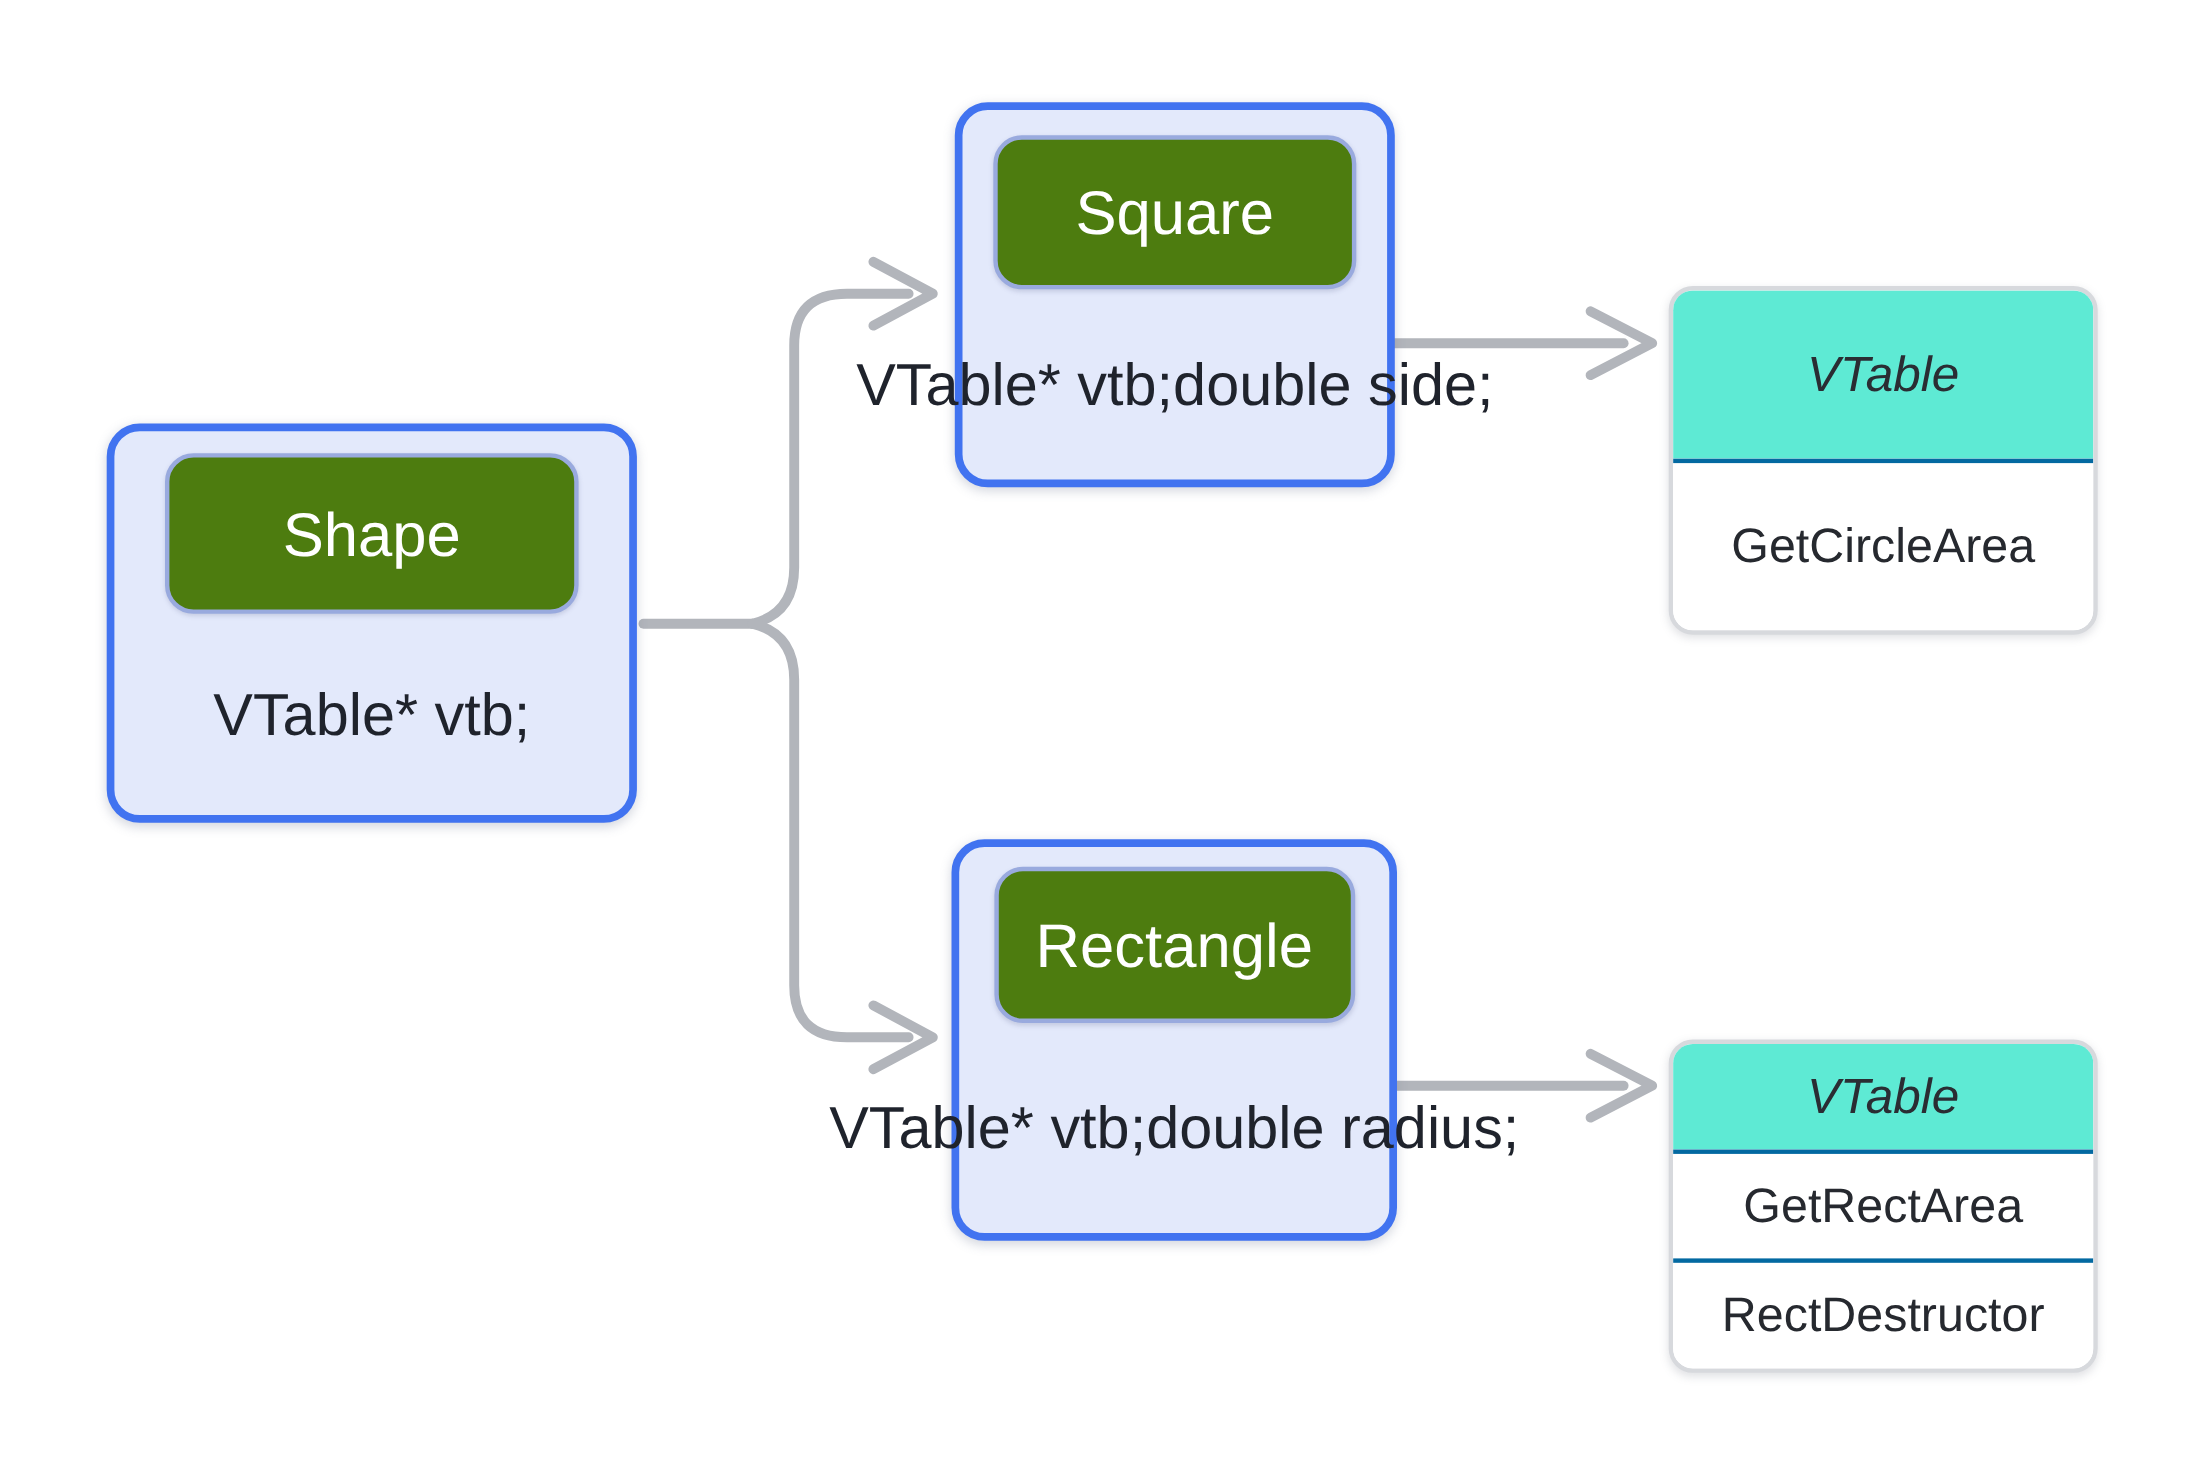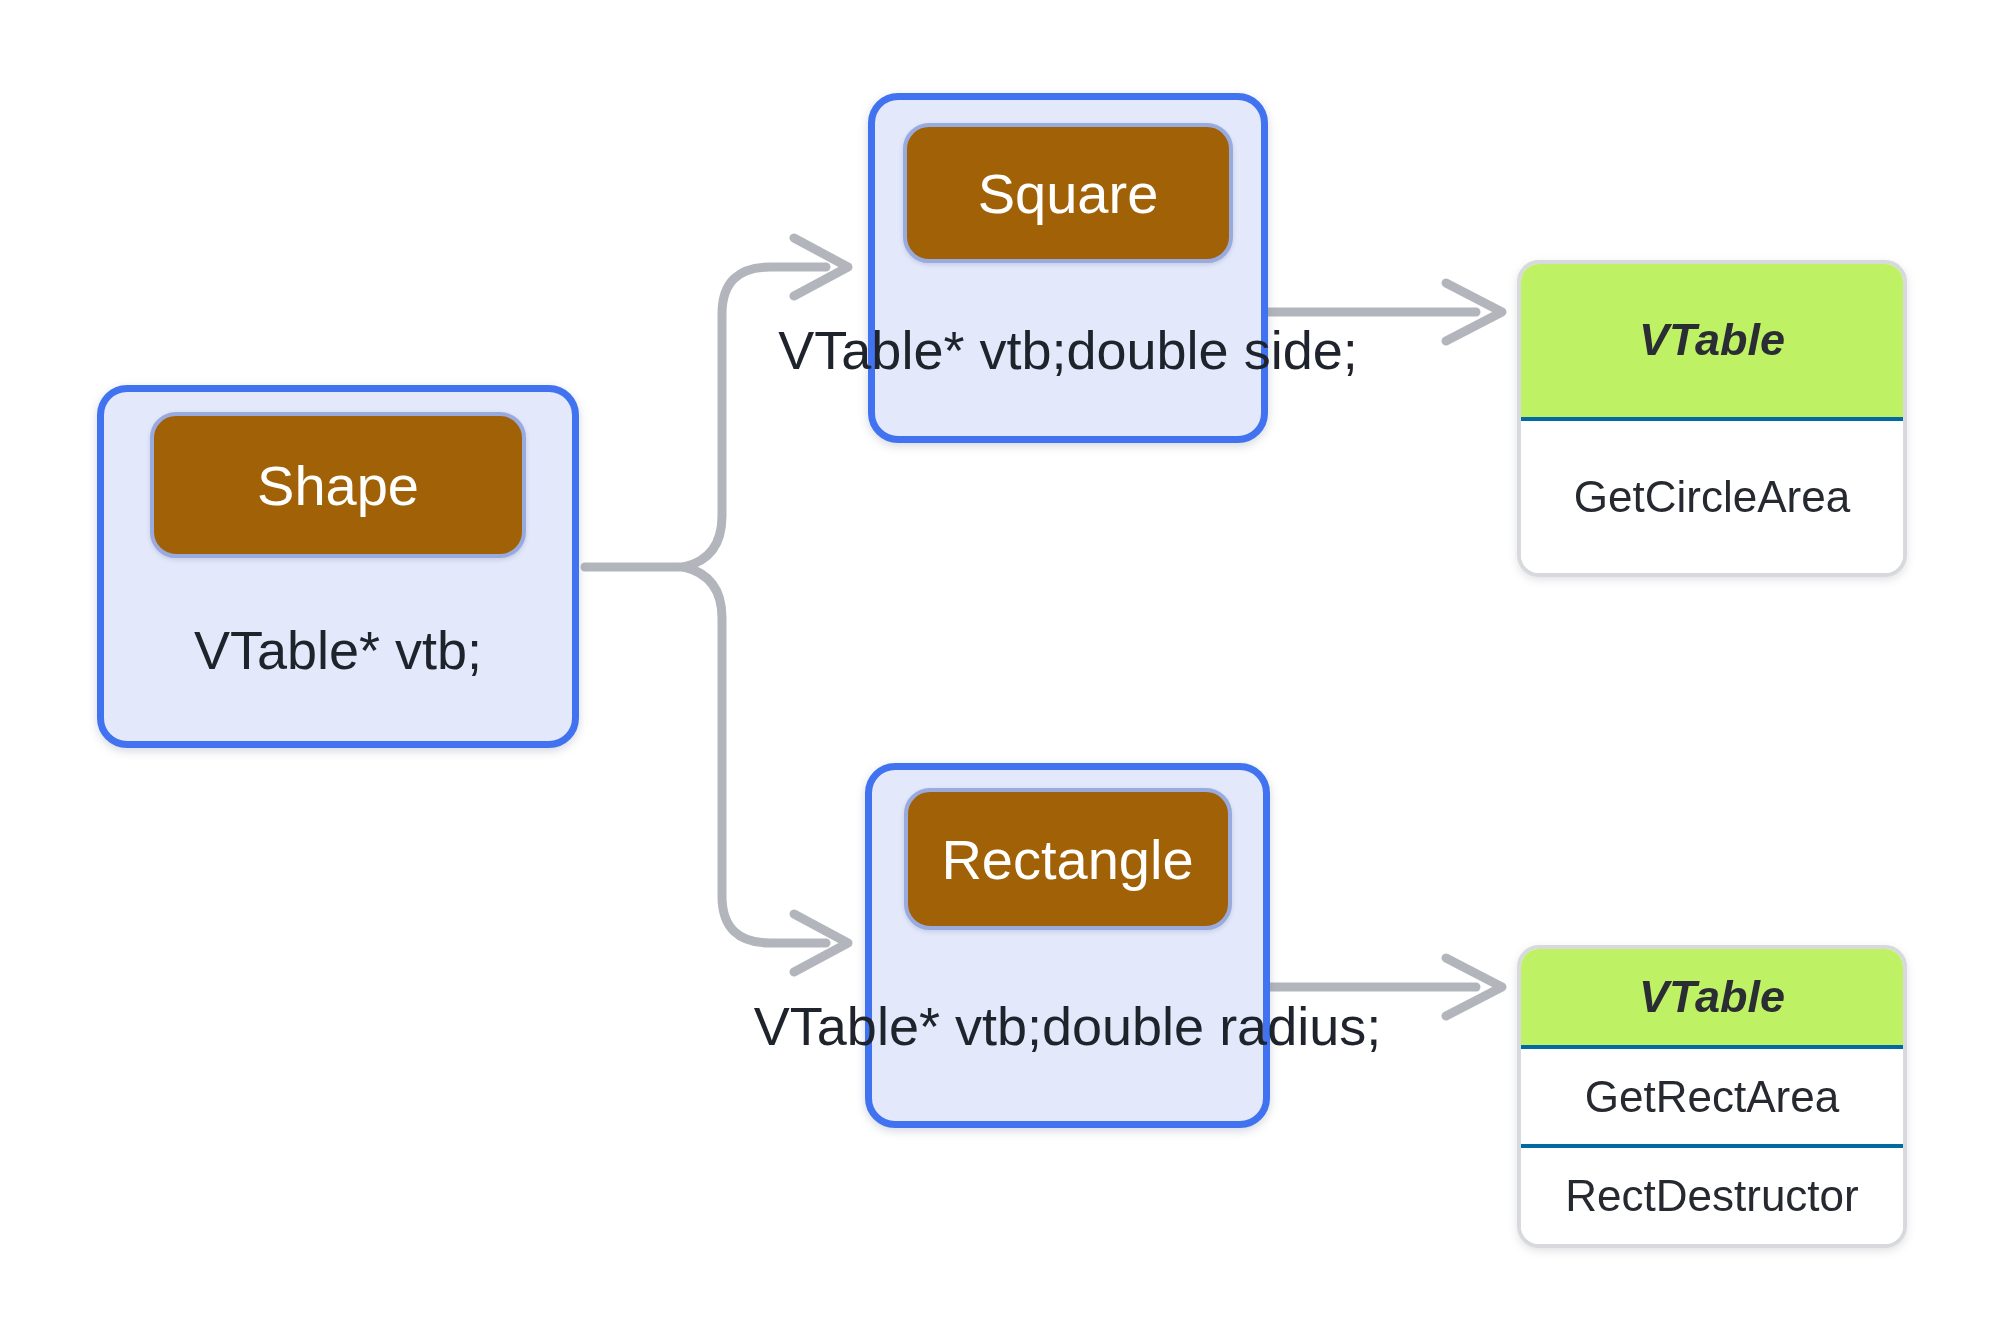--- a/index.html
+++ b/index.html
@@ -24,21 +24,21 @@
     background: #e3e9fb;
     border: 7px solid #4173f0;
     border-radius: 30px;
     box-shadow: 0 3px 10px rgba(100,110,140,.28);
     display: flex;
     flex-direction: column;
     align-items: center;
   }
   .node-title {
     box-sizing: border-box;
-    background: #a16207;
+    background: #4d7c0f;
     border: 4px solid #99aade;
     border-radius: 26px;
     color: #ffffff;
     font-size: 56px;
     display: flex;
     align-items: center;
     justify-content: center;
     box-shadow: 0 2px 4px rgba(110,120,160,.25);
   }
   .node-fields {
@@ -65,22 +65,22 @@
     background: #ffffff;
     border: 4px solid #d7d9dd;
     border-radius: 22px;
     box-shadow: 0 3px 8px rgba(120,125,135,.22);
     overflow: hidden;
     display: flex;
     flex-direction: column;
   }
   .vtable-header {
     flex: 1;
-    background: #bef264;
-    font-weight: bold;
+    background: #5eead4;
+    font-weight: normal;
     font-style: italic;
     font-size: 45px;
     color: #2a2d33;
     display: flex;
     align-items: center;
     justify-content: center;
   }
   .vtable-row {
     flex: 1;
     background: #ffffff;

